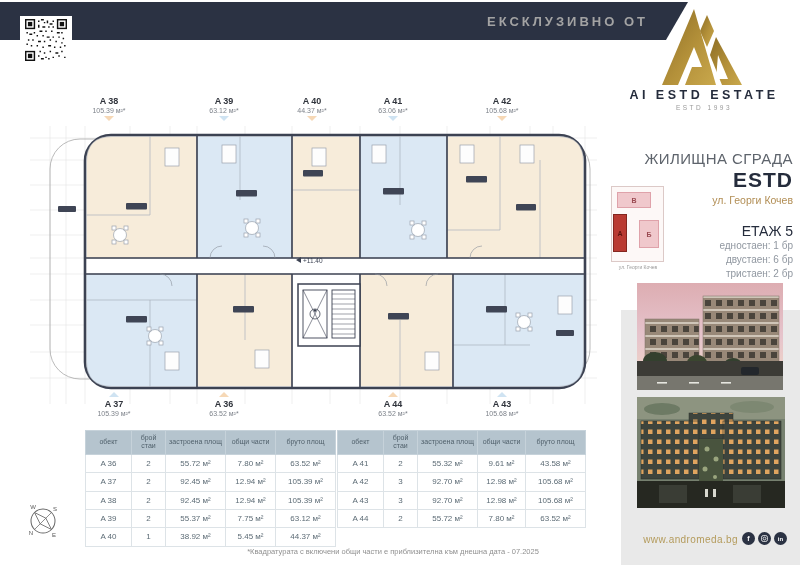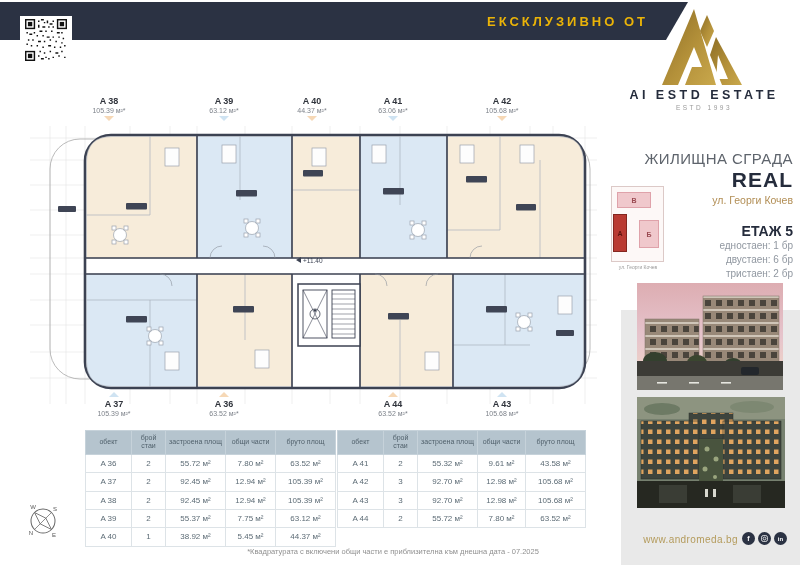--- a/index.html
+++ b/index.html
@@ -3,21 +3,21 @@
 <meta charset="utf-8">
 <style>
   *{margin:0;padding:0;box-sizing:border-box}
   html,body{width:800px;height:565px}
   body{font-family:"Liberation Sans",sans-serif;background:#fff;position:relative;overflow:hidden}
 
   
   .banner{position:absolute;left:0;top:2px;width:688px;height:38px;background:#2b3243;
     clip-path:polygon(0 0,100% 0,96.8% 100%,0 100%);
     display:flex;align-items:center;justify-content:flex-end;padding-right:40px}
-  .banner-text{color:#eab308;font-size:13px;font-weight:bold;letter-spacing:3px}
+  .banner-text{color:#a3a3a3;font-size:13px;font-weight:bold;letter-spacing:3px}
 
   
   .qr{position:absolute;left:20px;top:16px;width:52px;height:48px;background:#fff;padding:3px;z-index:3}
   .qr svg{width:100%;height:100%}
 
   
   .logo-mono{position:absolute;left:658px;top:7px;width:88px;height:80px}
   .logo-name{position:absolute;left:618px;top:88px;width:172px;text-align:center;
     font-size:12.5px;font-weight:bold;letter-spacing:3.5px;color:#252c3c}
   .logo-estd{position:absolute;left:618px;top:104px;width:172px;text-align:center;
@@ -35,21 +35,21 @@
   .tri.down.blue{border-top:5px solid #cfe3f2}
   .tri.up{margin:0 auto 2px auto}
   .tri.up.cream{border-bottom:5px solid #f6d8b6;border-top:none}
   .tri.up.blue{border-bottom:5px solid #cfe3f2;border-top:none}
 
   
   .info{position:absolute;left:600px;top:150px;width:193px;text-align:right}
   .info-type{font-size:15px;color:#5e646c;letter-spacing:.4px}
   .info-name{font-size:21px;font-weight:bold;color:#252c3c;letter-spacing:1px;margin-top:1px}
   .info-addr{font-size:10.5px;color:#b28e55;margin-top:2px}
-  .info-floor{font-size:14px;font-weight:bold;color:#252c3c;margin-top:17px}
+  .info-floor{font-size:14px;font-weight:normal;color:#252c3c;margin-top:17px}
   .info-count{font-size:10px;color:#9097a0;line-height:14px}
   .info-counts{}
 
   
   .sitemap{position:absolute;left:611px;top:186px;width:53px;height:76px;background:#fdf8f7;border:1px solid #dcc9c7}
   .blk{position:absolute;display:flex;align-items:center;justify-content:center;font-size:7px;font-weight:bold}
   .blk.pink{background:#f0c8cc;border:1px solid #dfa2aa;color:#9a4a52}
   .blk-v{left:5px;top:5px;width:34px;height:16px}
   .blk-a{left:1px;top:27px;width:14px;height:38px;background:#b93a32;border:1px solid #84261f;color:#5c120d}
   .blk-b{left:27px;top:33px;width:20px;height:28px}
@@ -353,21 +353,21 @@
   <div class="u-area">63.52 м²*</div>
 </div>
 <div class="unit-label" style="left:470px;top:392px">
   <div class="tri up blue"></div>
   <div class="u-name">A 43</div>
   <div class="u-area">105.68 м²*</div>
 </div>
 
 <div class="info">
   <div class="info-type">ЖИЛИЩНА СГРАДА</div>
-  <div class="info-name">REAL</div>
+  <div class="info-name">ESTD</div>
   <div class="info-addr">ул. Георги Кочев</div>
   <div class="info-floor">ЕТАЖ 5</div>
   <div class="info-counts">
     <div class="info-count">едностаен: 1 бр</div>
     <div class="info-count">двустаен: 6 бр</div>
     <div class="info-count">тристаен: 2 бр</div>
   </div>
 </div>
 
 <div class="sitemap">

